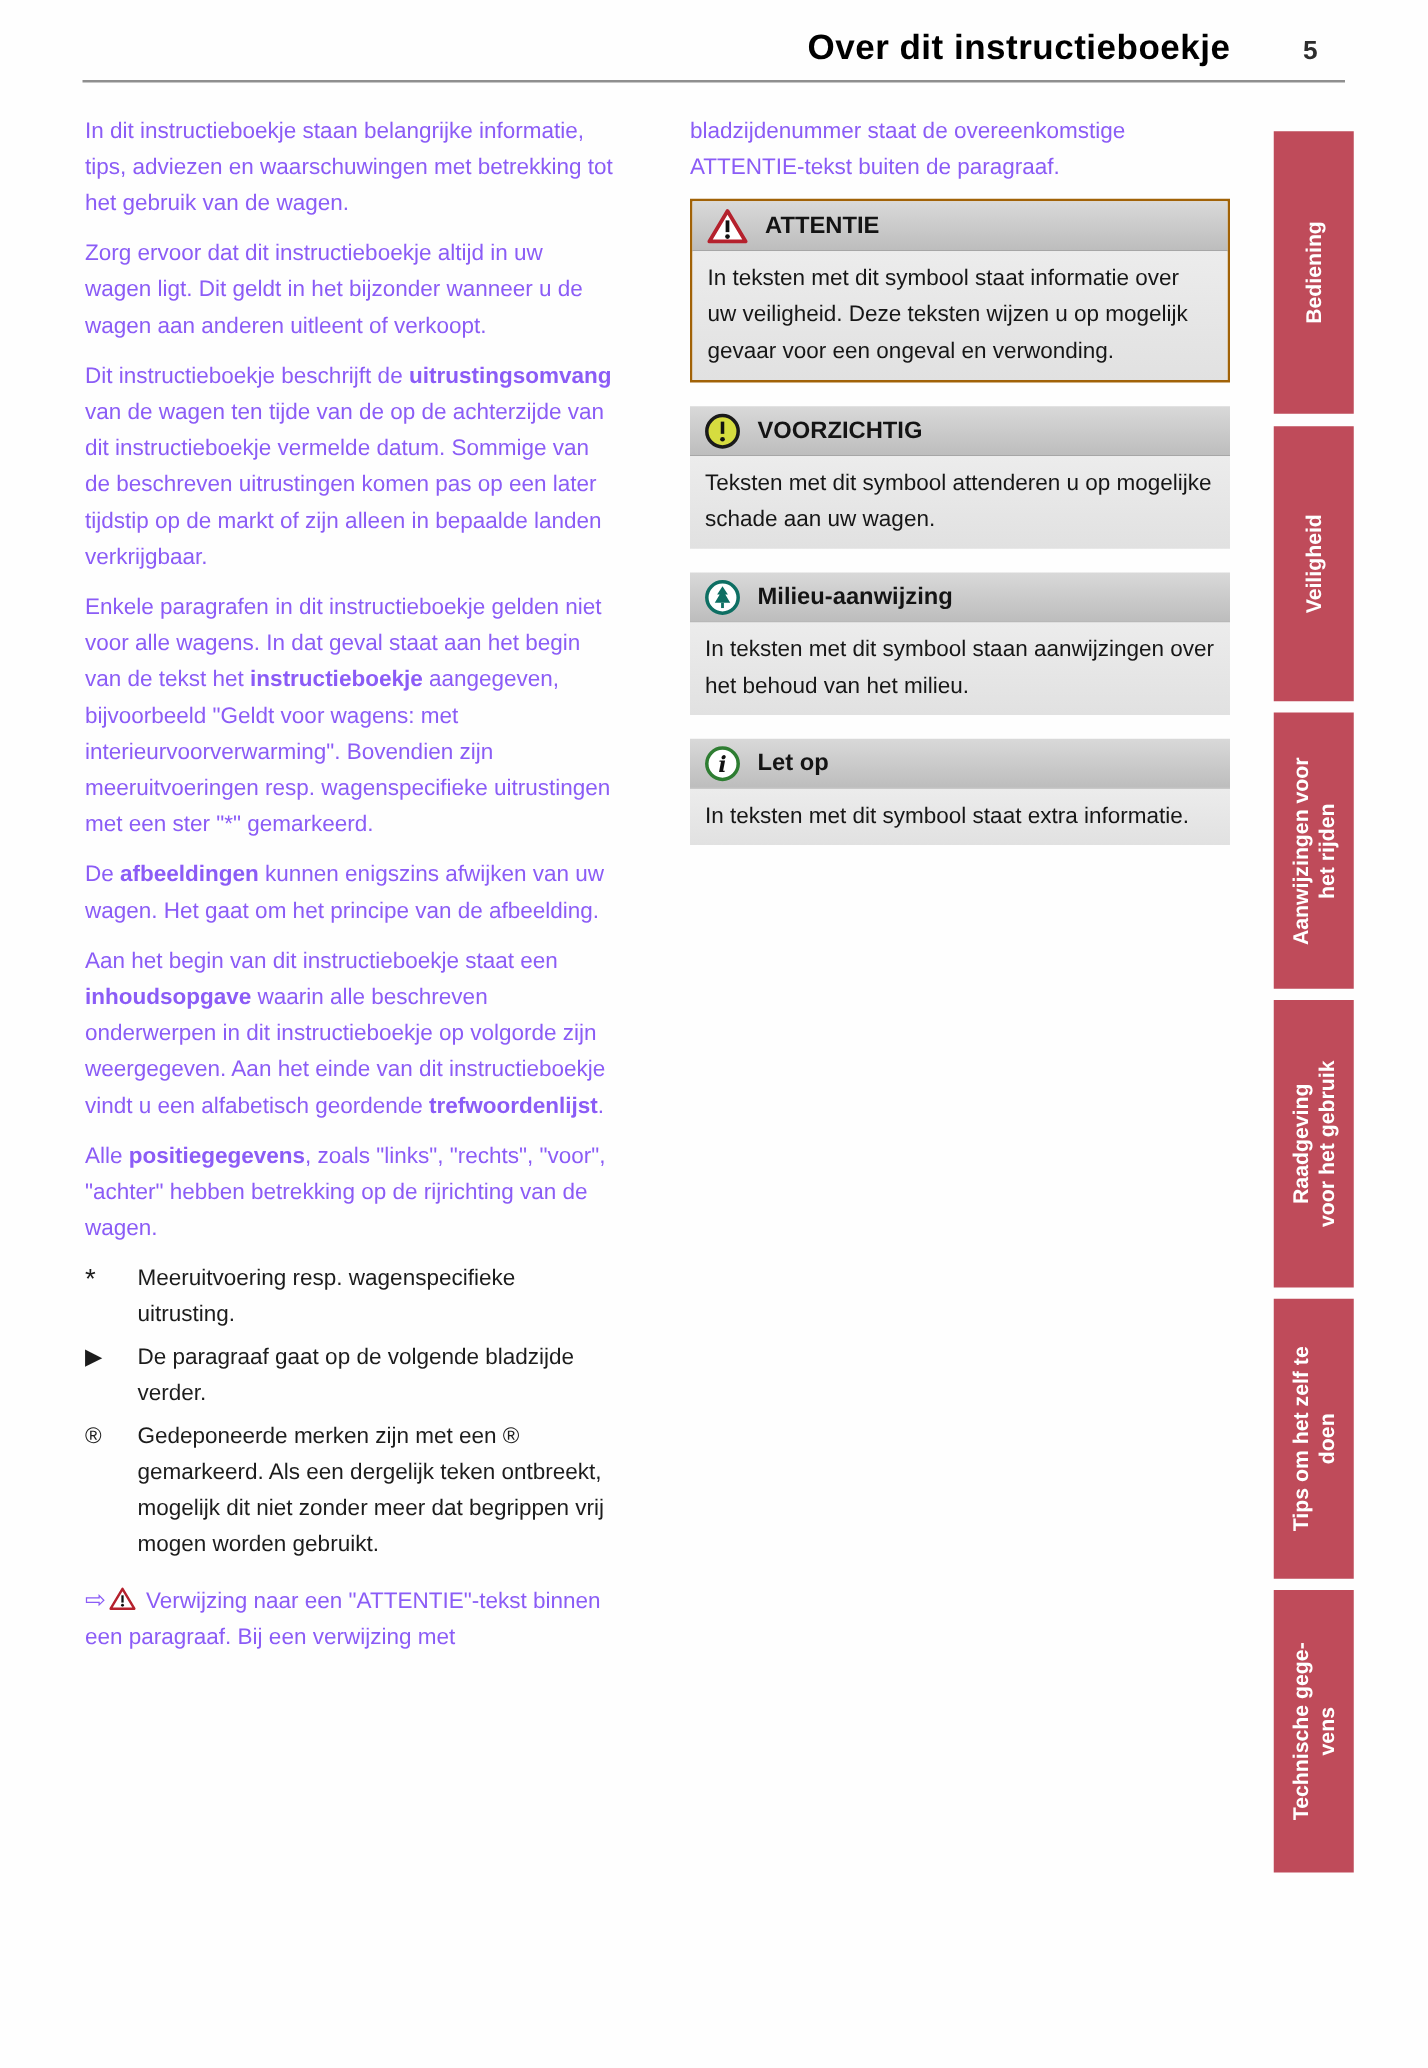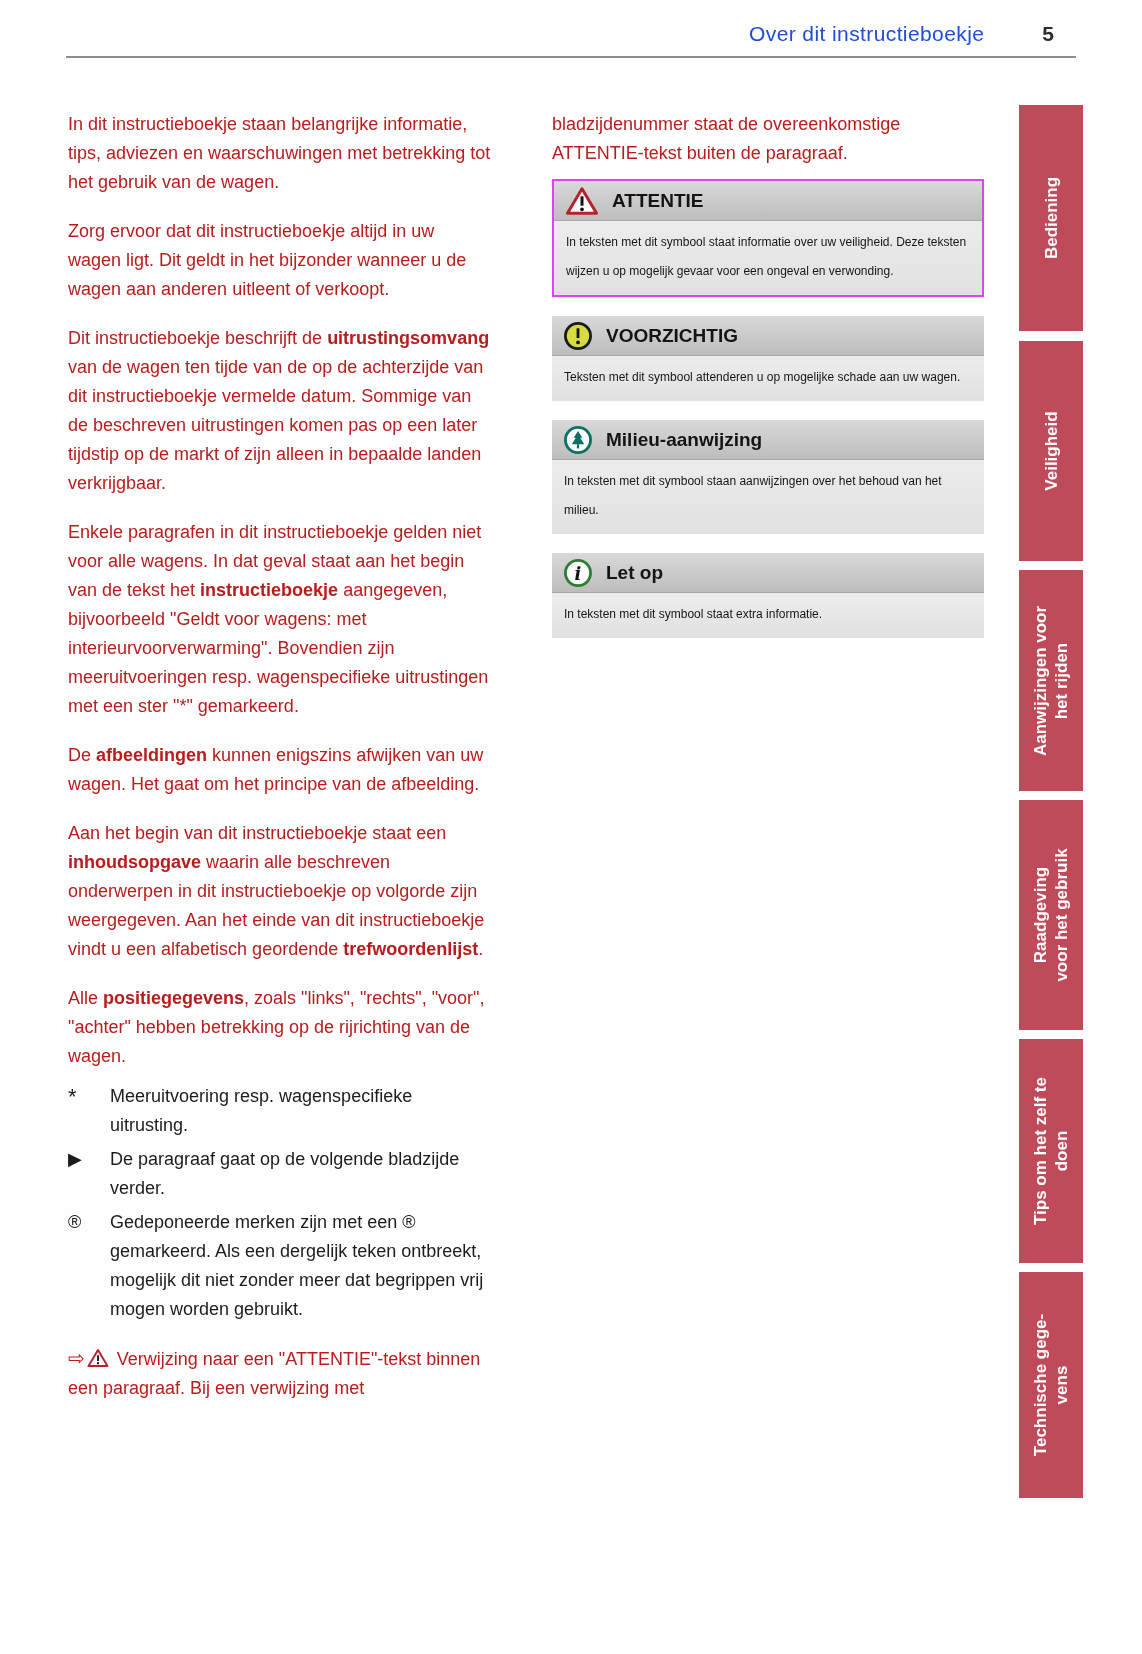--- a/index.html
+++ b/index.html
@@ -10,28 +10,28 @@
     color:#1c1c1c;
   }
   .page { position:absolute; inset:0; background:#fefefe; overflow:hidden; }
 
   
   .page-header {
     position:absolute; left:66px; top:22px; width:1010px;
     display:flex; justify-content:flex-end; align-items:baseline;
     border-bottom:2px solid #8f8f8f; padding-bottom:10px;
   }
-  .header-title { font-weight:normal; font-size:21px; letter-spacing:.4px; color:#1d4ed8; }
+  .header-title { font-weight:bold; font-size:28px; letter-spacing:.4px; color:#000000; }
   .page-number  { font-weight:bold; font-size:21px; color:#2d2d2d; margin-left:58px; margin-right:22px; }
 
   
   .col-left  { position:absolute; left:68px;  top:90px; width:424px; }
   .col-right { position:absolute; left:552px; top:90px; width:432px; }
   .col-left p, .col-right .intro {
-    font-size:18px; line-height:29px; margin-bottom:11px; color:#b91c1c;margin-top:20px;
+    font-size:18px; line-height:29px; margin-bottom:11px; color:#8b5cf6;
   }
   .col-left p b { font-weight:bold;text-align:center; }
 
   
   .legend { margin-top:6px; }
   .legend-item { display:flex; font-size:18px; line-height:29px; margin-bottom:5px; }
   .legend-marker { width:42px; flex:0 0 42px; }
   .legend-item:first-child .legend-marker { font-size:22px; }
   .legend-text { flex:1; }
 
@@ -46,23 +46,23 @@
   .box-header {
     display:flex; align-items:center; gap:13px;
     height:40px; padding:0 11px;
     background:linear-gradient(#d9d9d9,#bdbdbd);
     border-bottom:1px solid #a6a6a6;
   }
   .box-title { font-weight:bold; font-size:19px; color:#141414; }
   .box-body {
     background:linear-gradient(#ececec,#e1e1e1);
     padding:7px 12px 9px 12px;
-    font-size:12px; line-height:29px; color:#161616;
-  }
-  .box-attentie { border:2px solid #d946ef; }
+    font-size:18px; line-height:29px; color:#161616;
+  }
+  .box-attentie { border:2px solid #a16207; }
   .box-icon { display:flex; align-items:center; }
 
   
   .tab {
     position:absolute; left:1019px; width:64px;
     background:#bf4b5a;
   }
   .tab-label {
     position:absolute; top:50%; left:50%;
     transform:translate(-50%,-50%) rotate(-90deg);

